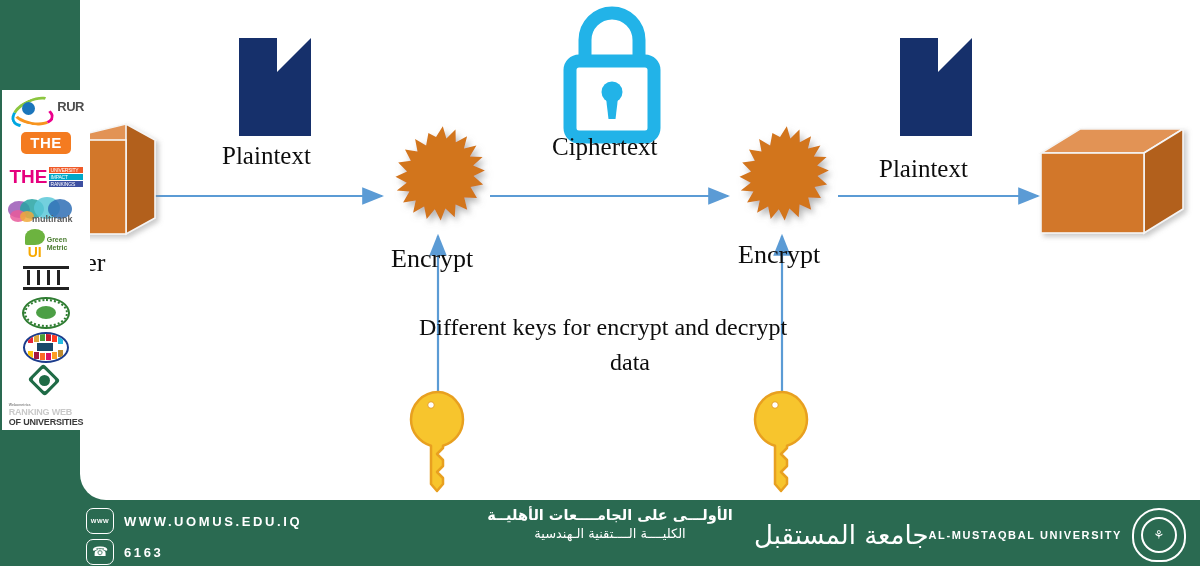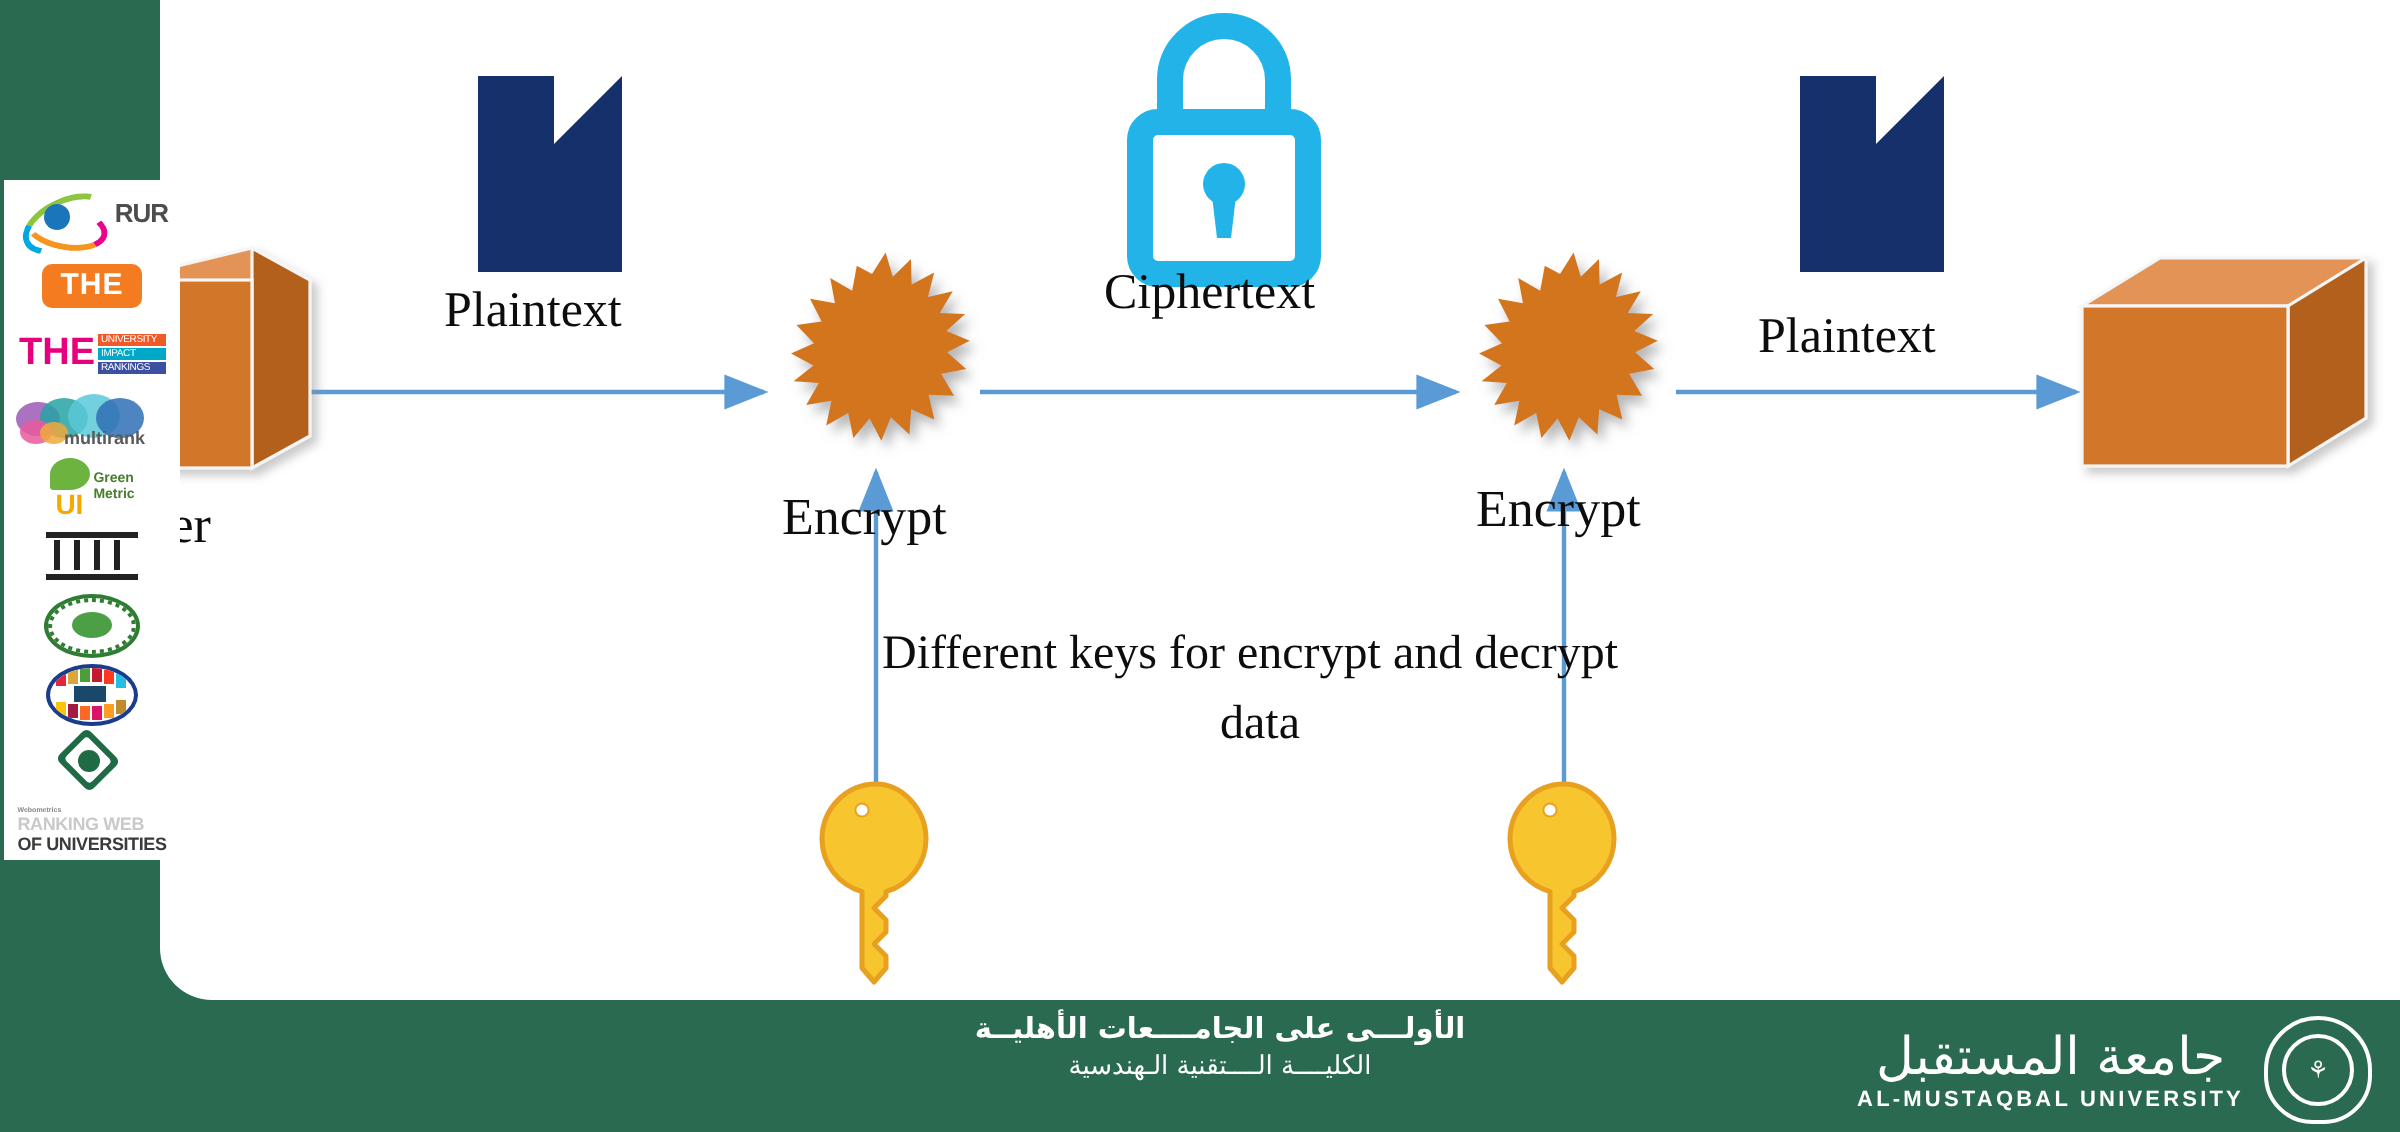--- a/index.html
+++ b/index.html
@@ -115,21 +115,21 @@
     letter-spacing:0.5px;line-height:7px;text-align:center;}
   .f-txt{font-family:"Liberation Sans",sans-serif;font-size:13px;font-weight:bold;
     color:#ffffff;letter-spacing:2.6px;}
   .f-ar{position:absolute;left:400px;top:6px;width:420px;text-align:center;color:#ffffff;
     font-family:"DejaVu Sans",sans-serif;direction:rtl;}
   .f-ar div:nth-child(1){font-size:14.5px;font-weight:bold;letter-spacing:0.5px;line-height:19px;}
   .f-ar div:nth-child(2){font-size:13px;line-height:17px;}
   .f-ar div:nth-child(3){font-size:13px;line-height:17px;}
 
   .f-brand{position:absolute;right:14px;top:8px;display:flex;align-items:center;gap:10px;}
-  .f-brand-txt{display:flex;flex-direction:column;align-items:center;color:#ffffff;}
+  .f-brand-txt{display:flex;flex-direction:row;align-items:center;color:#ffffff;}
   .f-brand-ar{font-family:"DejaVu Sans",sans-serif;font-size:26px;line-height:30px;direction:rtl;}
   .f-brand-en{font-family:"Liberation Sans",sans-serif;font-size:11px;font-weight:bold;letter-spacing:1.6px;}
   .f-shield{width:50px;height:50px;border-radius:50% 50% 45% 45%;border:2.5px solid #ffffff;
     display:flex;align-items:center;justify-content:center;}
   .f-shield-in{width:32px;height:32px;border-radius:50%;border:2px solid #ffffff;
     display:flex;align-items:center;justify-content:center;color:#fff;font-size:12px;
     font-family:"DejaVu Sans",sans-serif;}
 </style>
 </head>
 <body>
@@ -218,21 +218,21 @@
     </div>
 
     <div class="lbl" style="left:222px;top:142px;font-size:25px;">Plaintext</div>
     <div class="lbl" style="left:552px;top:133px;font-size:25px;">Ciphertext</div>
     <div class="lbl" style="left:879px;top:155px;font-size:25px;">Plaintext</div>
 
     <div class="lbl" style="left:78px;top:248px;font-size:26px;">ler</div>
     <div class="lbl" style="left:391px;top:244px;font-size:26px;">Encrypt</div>
     <div class="lbl" style="left:738px;top:240px;font-size:26px;">Encrypt</div>
 
-    <div class="lbl" style="left:419px;top:314px;font-size:24px;margin-left:22px;">Different keys for encrypt and decrypt</div>
+    <div class="lbl" style="left:419px;top:314px;font-size:24px;">Different keys for encrypt and decrypt</div>
     <div class="lbl" style="left:610px;top:349px;font-size:24px;">data</div>
   </div>
 
   <div class="logo-strip">
 
     <div class="logo-slot">
       <div class="rur">
         <div class="rur-arc"></div>
         <div class="rur-arc2"></div>
         <div class="rur-globe"></div>
@@ -328,20 +328,34 @@
       <div class="webo">
         <div class="top">Webometrics</div>
         <div class="l1">RANKING WEB</div>
         <div class="l2">OF UNIVERSITIES</div>
       </div>
     </div>
   </div>
 
   <div class="footer">
 
+    <div class="f-contact">
+      <div class="f-row">
+        <div class="f-ico">
+          <span class="wglobe">WWW</span>
+        </div>
+        <div class="f-txt">WWW.UOMUS.EDU.IQ</div>
+      </div>
+      <div class="f-row">
+        <div class="f-ico">
+          <span>☎</span>
+        </div>
+        <div class="f-txt">6163</div>
+      </div>
+    </div>
 
     <div class="f-ar">
       <div>الأولـــى على الجامــــعات الأهليــة</div>
       <div>الكليــــة الــــتقنية الـهندسية</div>
     </div>
 
     <div class="f-brand">
       <div class="f-brand-txt">
         <div class="f-brand-ar">جامعة المستقبل</div>
         <div class="f-brand-en">AL-MUSTAQBAL  UNIVERSITY</div>

